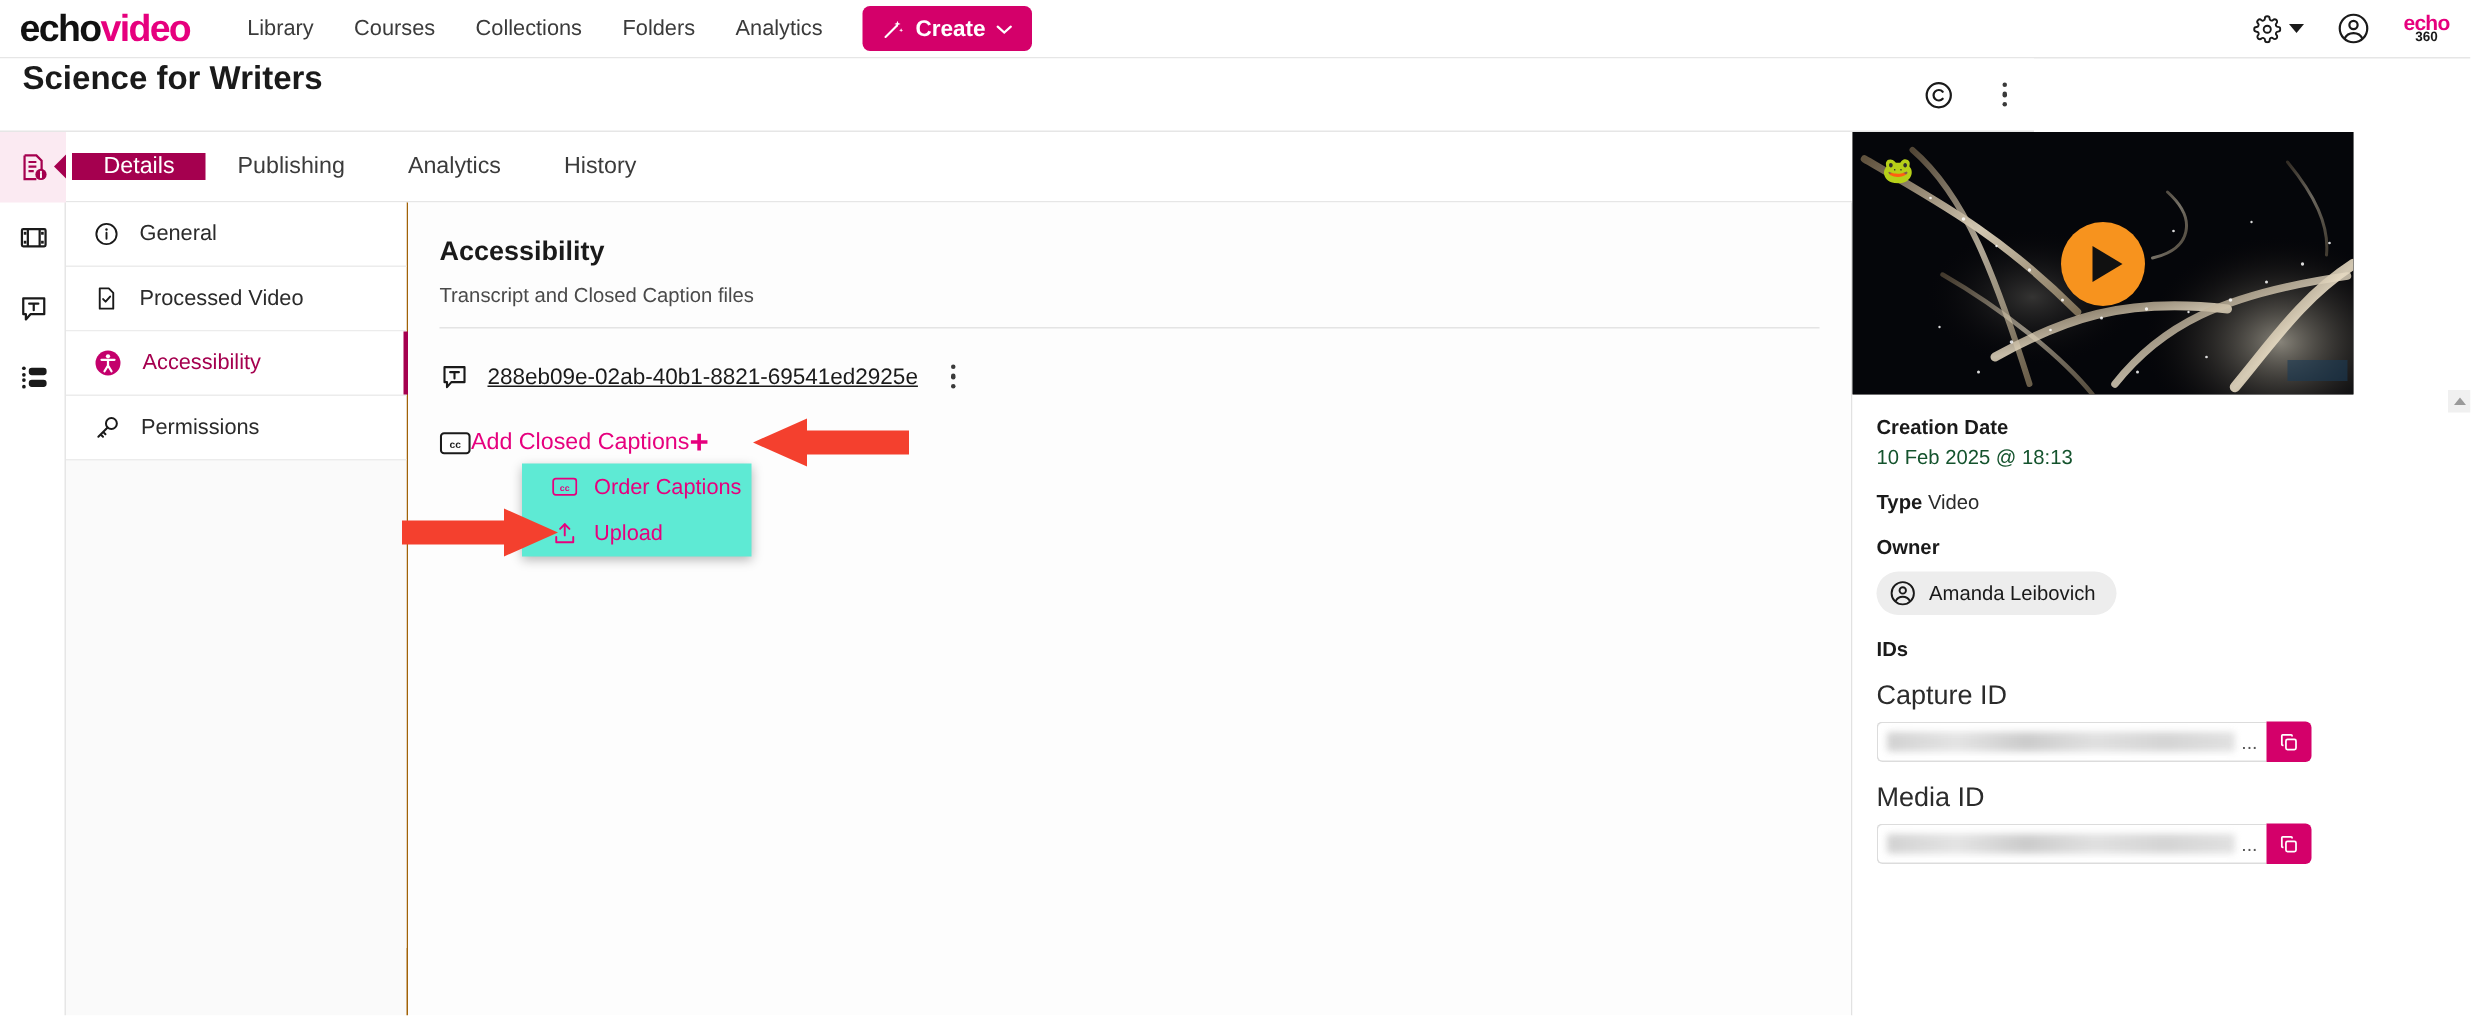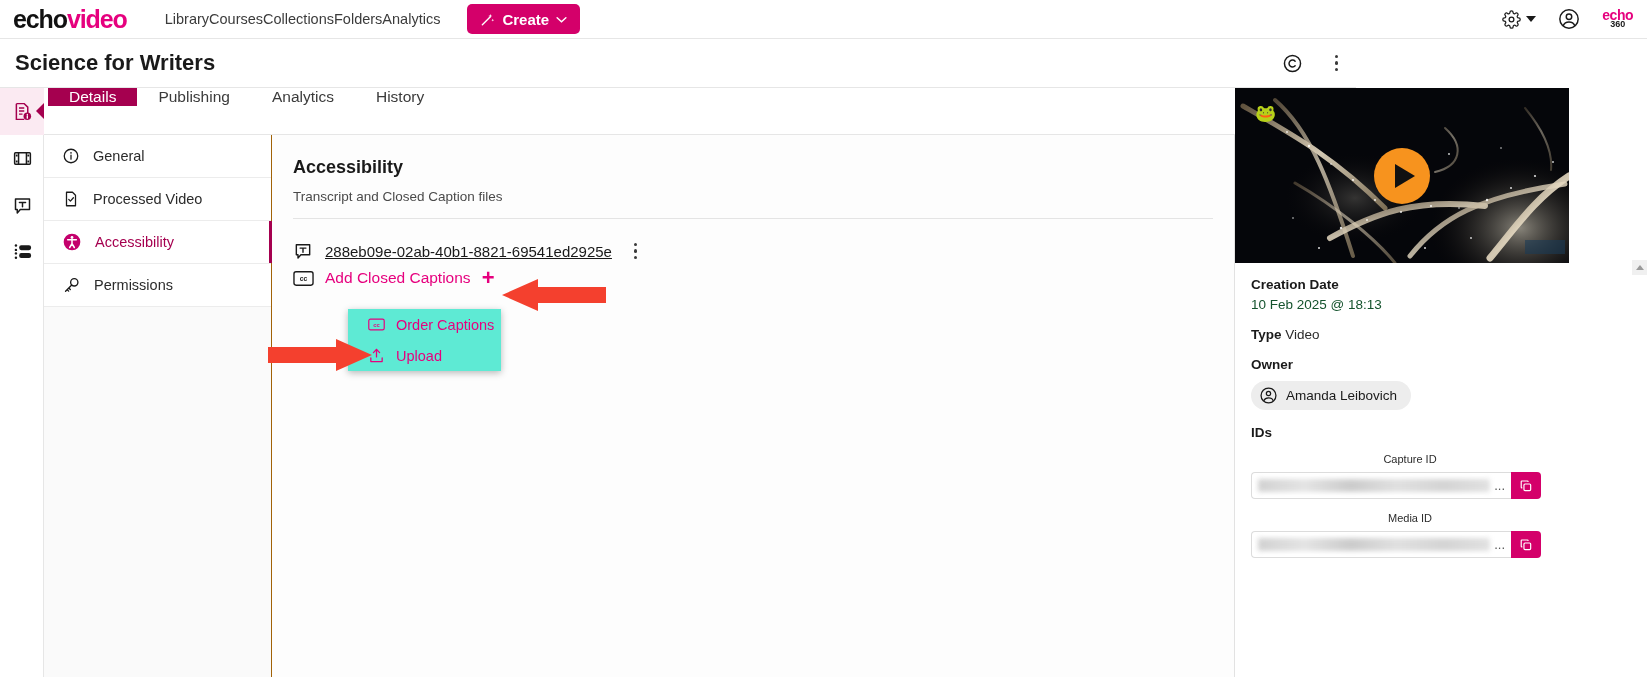--- a/index.html
+++ b/index.html
@@ -13,21 +13,21 @@
 
   
   .topnav {
     position: absolute; left: 0; top: 0; width: 1647px; height: 39px;
     background: #ffffff; display: flex; align-items: center;
     border-bottom: 1px solid #e6e6e6;
   }
   .logo { margin-left: 13px; font-size: 25px; font-weight: bold; letter-spacing: -1.1px; line-height: 1; }
   .logo .echo { color: #111111; }
   .logo .video { color: #e6007e; }
-  .navlinks { display: flex; align-items: center; margin-left: 38px; }
+  .navlinks { display: flex; align-items: center; margin-left: 38px; gap: 27px; }
   .navlinks a { color: #3b3b3b; font-size: 14.5px; text-decoration: none; }
   .create-btn {
     margin-left: 27px; background: #d4006a; color: #fff;
     border: none; border-radius: 5px; height: 30px; padding: 0 13px;
     display: flex; align-items: center; gap: 7px;
     font-size: 15px; font-weight: bold; cursor: pointer;
     font-family: "Liberation Sans", sans-serif;
   }
   .create-btn .wand { font-size: 14px; }
   .create-btn .chev { font-size: 10px; font-weight: normal; }
@@ -37,21 +37,21 @@
     width: 0; height: 0; border-left: 5px solid transparent;
     border-right: 5px solid transparent; border-top: 6px solid #1a1a1a;
   }
   .echo360 { line-height: 0.78; text-align: center; }
   .echo360 .e3a { color: #e6007e; font-size: 14px; font-weight: bold; letter-spacing: -0.5px; display:block;}
   .echo360 .e3b { color: #1a1a1a; font-size: 9px; font-weight: bold; display:block;}
 
   
   .titlebar {
     position: absolute; left: 0; top: 39px; width: 1356px; height: 49px;
-    display: flex; align-items: center; background: #fff;
+    display: flex; background: #fff;
     border-bottom: 1px solid #e6e6e6;
   }
   .page-title { margin-left: 15px; font-size: 22px; font-weight: bold; color: #1a1a1a; }
   .titlebar-right { margin-left: auto; display: flex; align-items: center; gap: 22px; margin-right: 18px; }
 
   
   .rail {
     position: absolute; left: 0; top: 88px; width: 44px; height: 589px;
     background: #ffffff; border-right: 1px solid #e6e6e6;
   }
@@ -59,21 +59,21 @@
   .rail-item.active { background: #fbeaf2; }
   .rail-pointer {
     position: absolute; right: -1px; top: 14px; width: 0; height: 0;
     border-top: 9px solid transparent; border-bottom: 9px solid transparent;
     border-right: 9px solid #a5004f;
   }
 
   
   .tabsbar {
     position: absolute; left: 44px; top: 88px; width: 1191px; height: 47px;
-    background: #fff; display: flex; align-items: flex-start;
+    background: #fff; display: flex; align-items: center;
     border-bottom: 1px solid #e6e6e6;
   }
   .tabaccent { width: 4px; background: #a5004f; }
   .tab {
     display: flex; align-items: center; padding: 0 21px;
     font-size: 15.5px; color: #3b3b3b; cursor: pointer;
   }
   .tab.active { background: #a5004f; color: #ffffff; }
 
   
@@ -103,21 +103,21 @@
   .main-sub { font-size: 13.5px; color: #4a4a4a; margin: 11px 0 0 21px; }
   .divider { margin: 14px 21px 0 21px; height: 1px; background: #e4e4e4; }
 
   .file-row { display: flex; align-items: center; gap: 12px; margin: 22px 4px 0 21px; }
   .file-name {
     font-size: 15px; color: #1a1a1a; text-decoration: underline; cursor: pointer;
   }
   .kebab { display: flex; flex-direction: column; gap: 3px; margin-left: 10px; cursor: pointer; }
   .kebab i { width: 3.5px; height: 3.5px; border-radius: 50%; background: #3a3a3a; display:block; }
 
-  .addcc-row { display: flex; align-items: center; gap: 11px; margin: 8px 0 0 21px; }
+  .addcc-row { display: flex; align-items: center; margin: 25px 0 0 21px; }
   .addcc-label { font-size: 15.5px; color: #e6007e; cursor: pointer; }
   .plus-pink { color: #e6007e; font-size: 22px; line-height: 0.6; font-weight: 600; cursor:pointer; }
 
   
   .dropmenu {
     position: absolute; left: 348px; top: 309px; width: 153px;
     background: #5eead4; box-shadow: 0 2px 7px rgba(0,0,0,0.28); z-index: 30;
   }
   .dropmenu-item {
     height: 31px; display: flex; align-items: center; gap: 11px;
@@ -154,21 +154,21 @@
   .meta-label { font-size: 13.5px; font-weight: bold; color: #1a1a1a; margin-top: 15px; }
   .meta-label:first-child { margin-top: 0; }
   .meta-value { font-size: 13.5px; color: #14532d; margin-top: 5px; }
   .meta-inline { font-size: 13.5px; color: #2b2b2b; margin-top: 15px; }
   .meta-inline b { font-weight: bold; color: #1a1a1a; }
   .owner-chip {
     display: inline-flex; align-items: center; gap: 8px; margin-top: 9px;
     background: #ededed; border-radius: 15px; padding: 5px 14px 5px 8px;
     font-size: 13.5px; color: #1a1a1a;
   }
-  .id-label { font-size: 11px; color: #2b2b2b; margin-top: 13px; text-align: center; }
+  .id-label { font-size: 18px; color: #2b2b2b; margin-top: 13px; }
   .id-row { display: flex; align-items: stretch; margin-top: 7px; width: 290px; height: 27px; }
   .id-input {
     flex: 1; border: 1px solid #dcdcdc; border-right: none;
     border-radius: 4px 0 0 4px; background: #fff;
     display: flex; align-items: center; padding: 0 6px; overflow: hidden;
   }
   .blurred {
     flex: 1; height: 13px; border-radius: 2px;
     background: linear-gradient(90deg,#cfcfcf,#e3e3e3,#c9c9c9,#dfdfdf,#d2d2d2,#e0e0e0);
     filter: blur(2.4px); opacity: 0.95;

